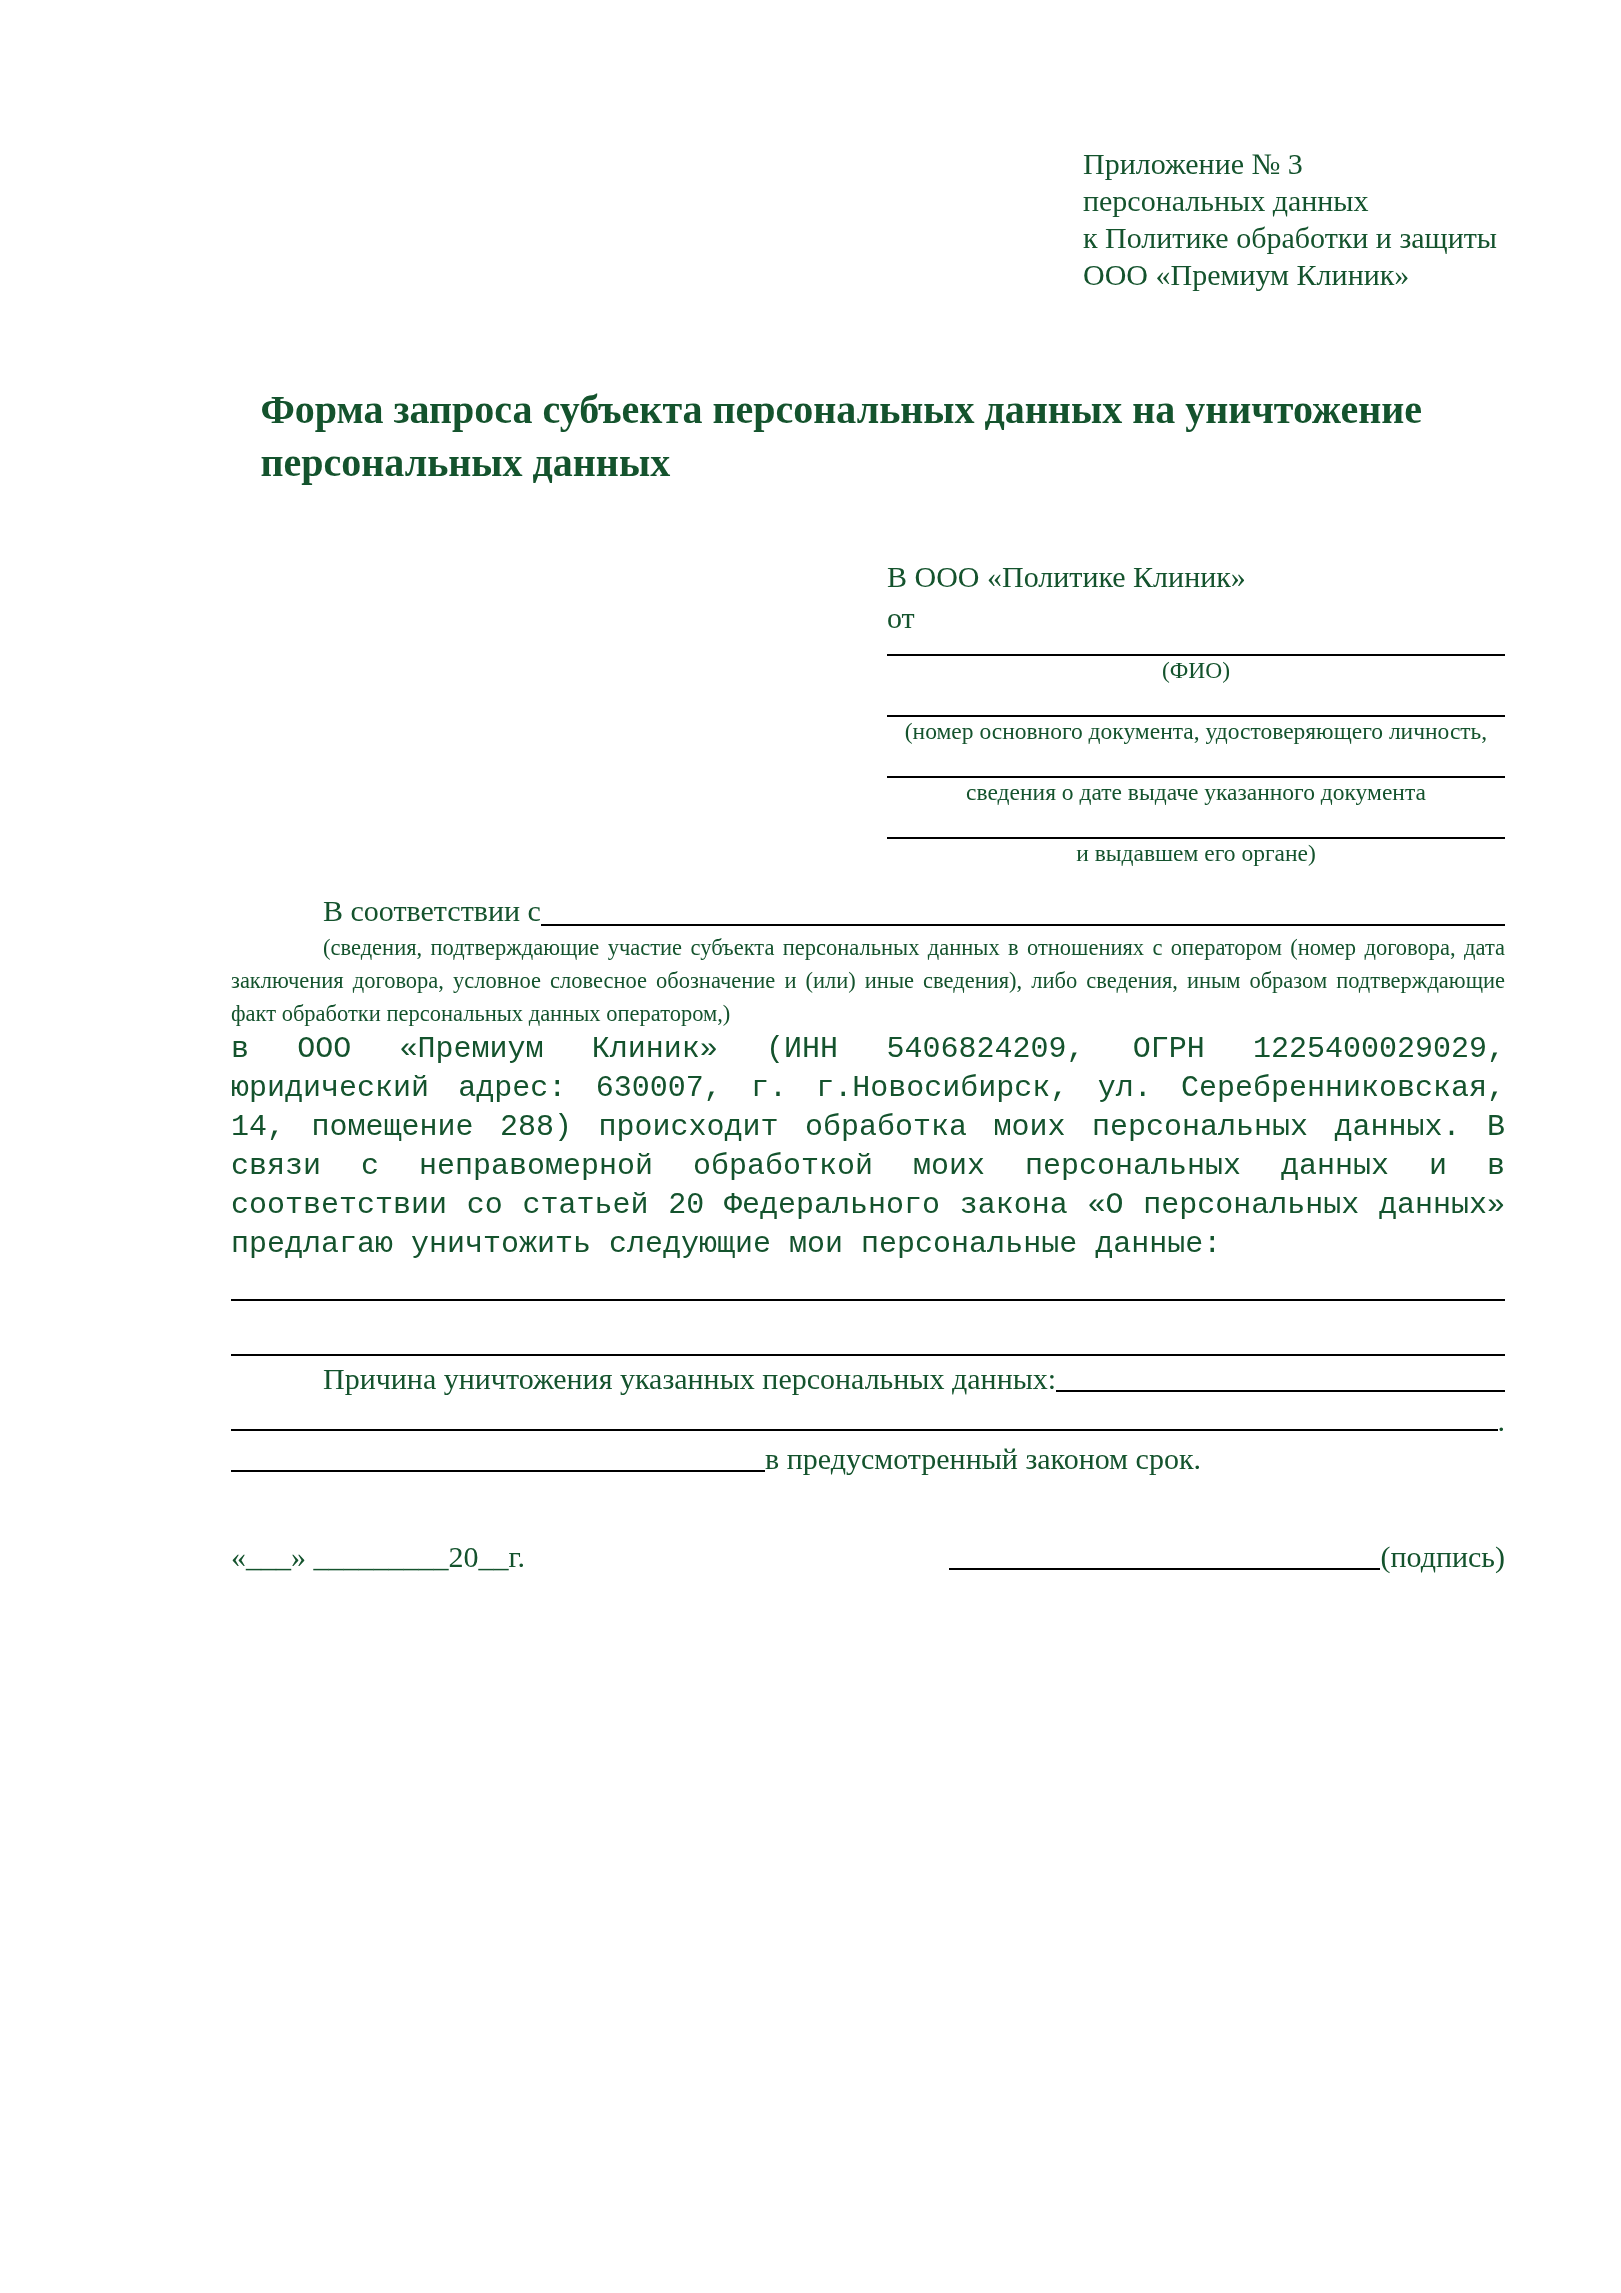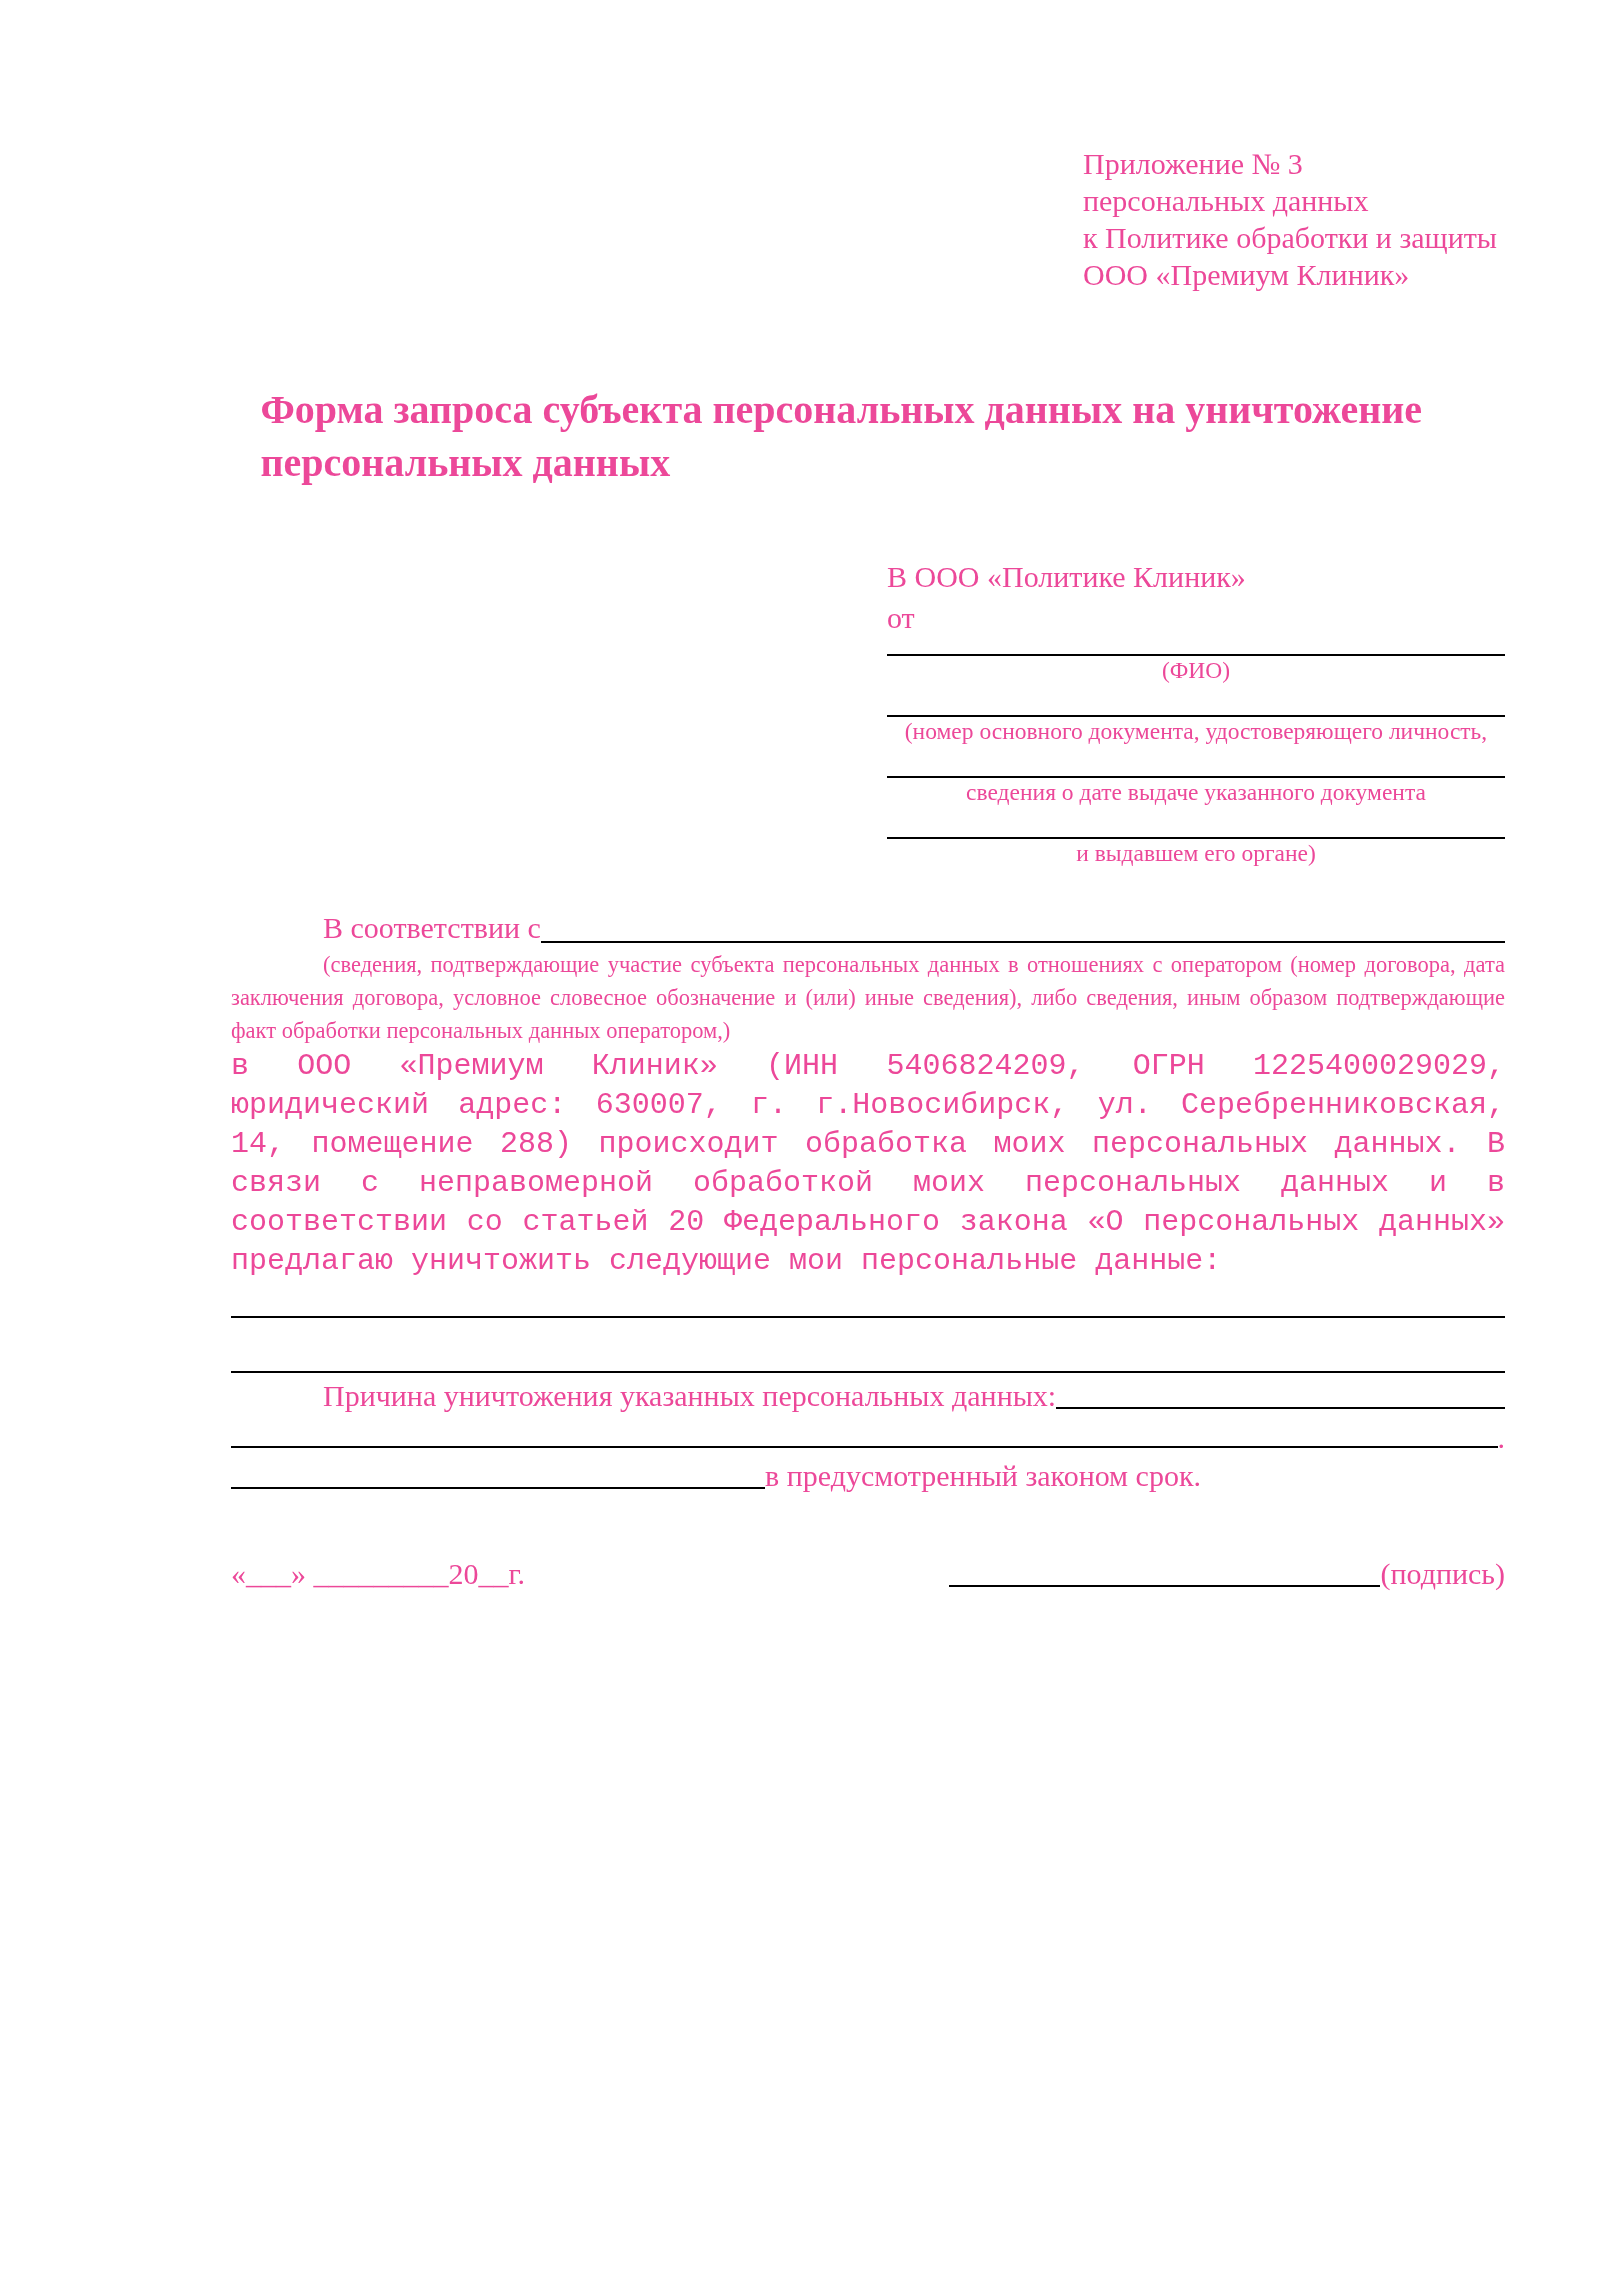--- a/index.html
+++ b/index.html
@@ -3,21 +3,21 @@
 <meta charset="utf-8">
 <style>
   html,body{margin:0;padding:0;background:#ffffff;}
   .page{
     position:relative;
     width:1621px;height:1726px;
     background:#ffffff;
     box-sizing:border-box;
     padding:145px 116px 0 231px;
     font-family:"Liberation Serif","DejaVu Serif",serif;
-    color:#ec4899;
+    color:#14532d;
     font-size:30px;
     line-height:1.29;
   }
   
   .appendix{margin-left:852px;line-height:37px;}
   
   .title{
     max-width:1215px;
     margin:90px auto 0 auto;
     text-align:left;
@@ -31,21 +31,21 @@
   .blank{border-bottom:2.9px solid #000;}
   .blank.h16{height:15.7px;}
   .blank.h31{height:30px;}
   .caption{
     font-size:23.5px;
     line-height:29px;
     text-align:center;
   }
   
   .row{display:flex;align-items:flex-end;}
-  .accordance{margin-top:39px;height:41px;}
+  .accordance{margin-top:22px;height:41px;}
   .indent{padding-left:92px;}
   .fill{flex:1 1 auto;border-bottom:2.9px solid #000;margin-bottom:4.9px;}
   .note{
     font-size:22.5px;
     line-height:33px;
     text-align:justify;
     text-indent:92px;
   }
   .main-para{
     text-align:justify;

